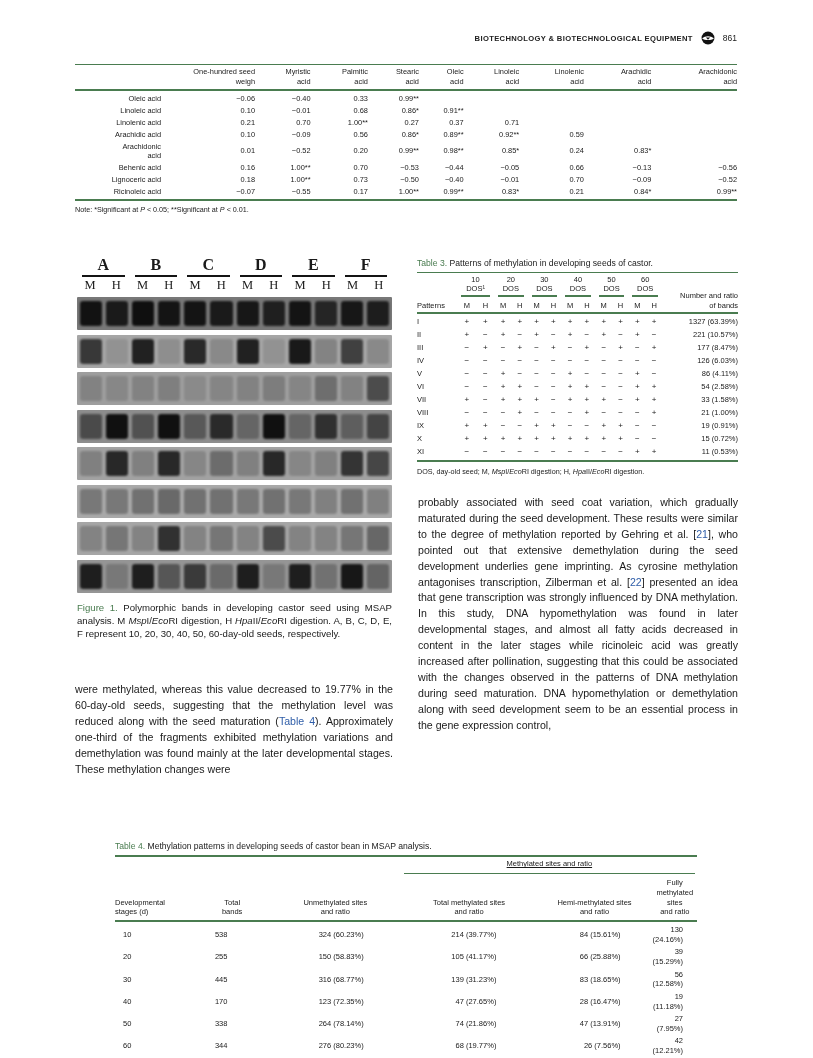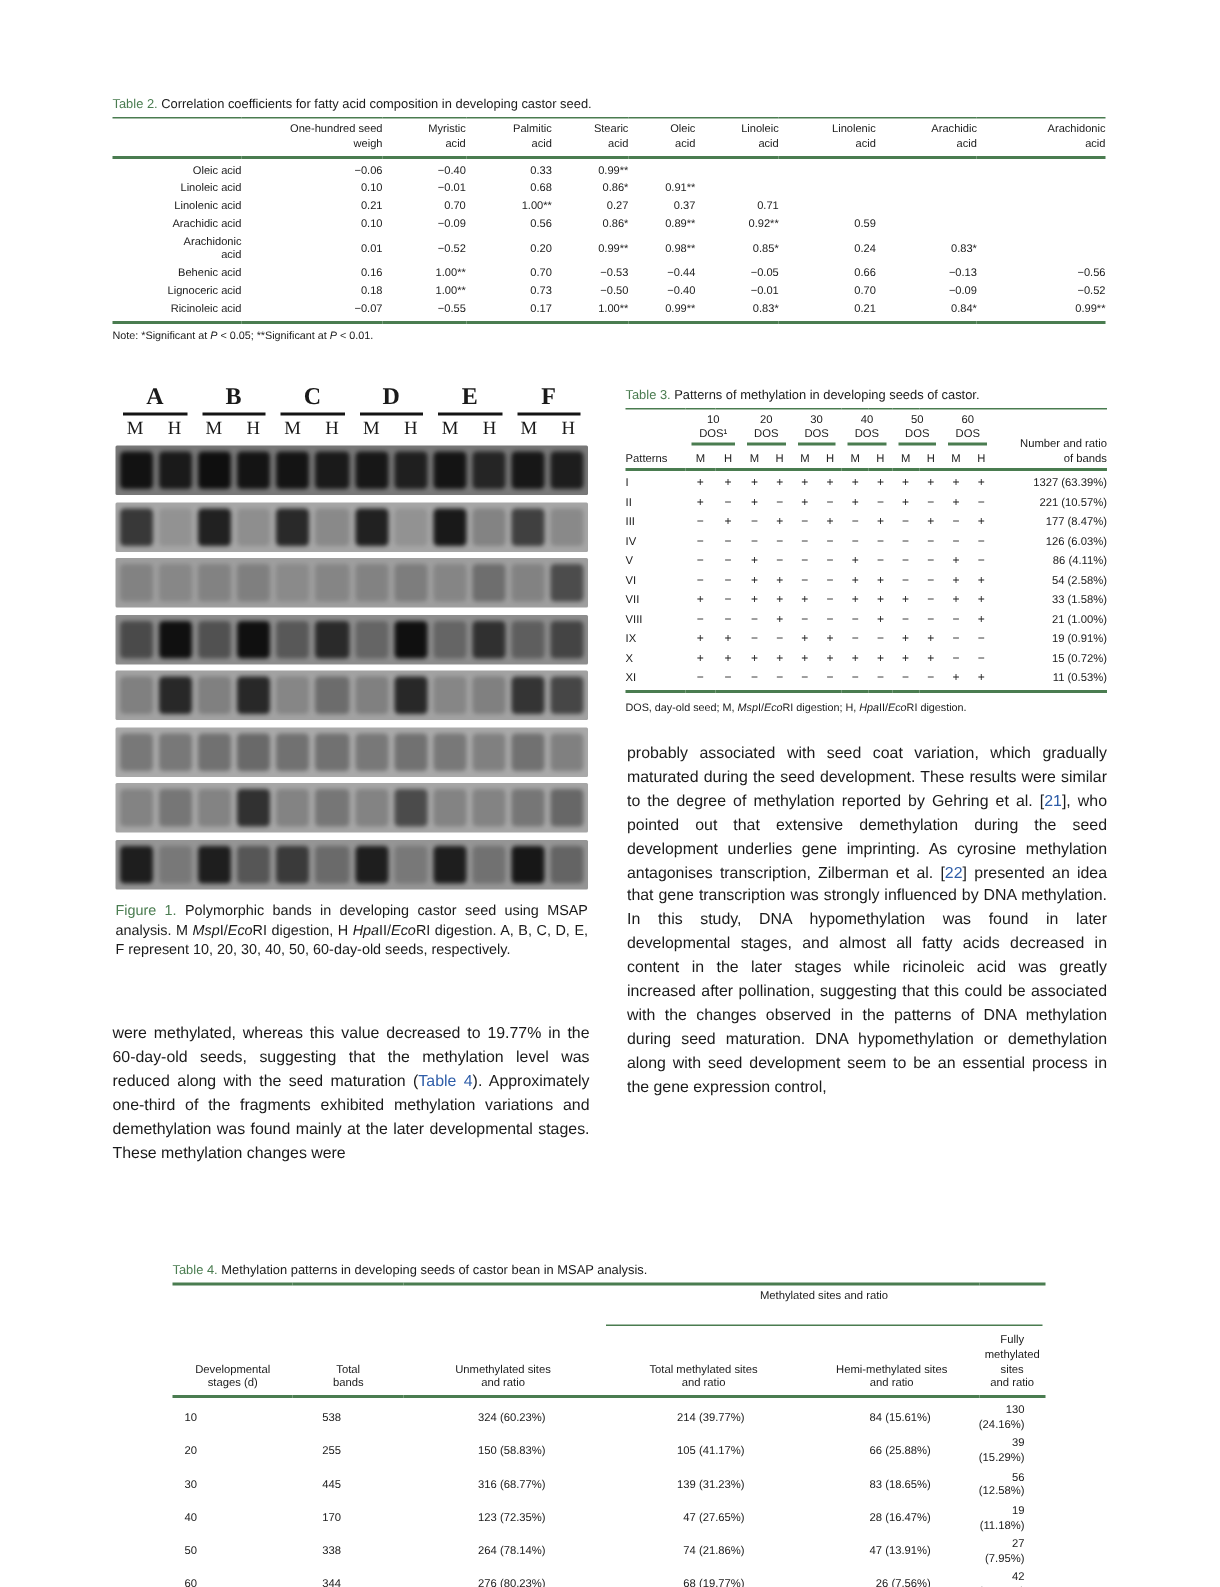--- a/index.html
+++ b/index.html
@@ -69,44 +69,51 @@
   
   #body-right,#body-left{position:absolute;margin:0;font-size:10.6px;line-height:15.9px;text-align:justify;}
   #body-right{left:418px;top:495px;width:320px;}
   #body-left{left:75px;top:682px;width:318px;}
 
   
   #table4{position:absolute;left:115px;top:841px;width:582px;}
   #table4 table{font-size:7.5px;border-top:2px solid var(--green);border-bottom:1.6px solid var(--green);}
   #table4 thead th{vertical-align:bottom;line-height:1.3;padding:2px 0;}
   #table4 th.span-h{text-align:center;}
-  #table4 th.span-h .span-inner{display:block;margin:0 2px;padding-bottom:14px;border-bottom:1.6px solid var(--green);}
+  #table4 th.span-h .span-inner{display:block;margin:0 2px;padding-bottom:4px;border-bottom:1.6px solid var(--green);text-decoration:underline;}
   #table4 thead tr:last-child th{border-bottom:2.2px solid var(--green);text-align:center;padding-bottom:3px;}
-  #table4 thead tr:last-child th:first-child{text-align:center;}
+  #table4 thead tr:last-child th:first-child{text-align:left;}
   #table4 tbody td{padding:1.4px 0;line-height:1.3;}
   #table4 tbody tr:first-child td{padding-top:3px;}
   #table4 tbody tr:last-child td{padding-bottom:3px;}
   #table4 td:nth-child(1){text-align:left;padding-left:8px;width:88px;}
   #table4 td:nth-child(2){text-align:center;padding-right:22px;width:72px;}
   #table4 td:nth-child(3){text-align:right;padding-right:38px;width:128px;}
   #table4 td:nth-child(4){text-align:right;padding-right:40px;width:128px;}
   #table4 td:nth-child(5){text-align:right;padding-right:32px;width:112px;}
   #table4 td:nth-child(6){text-align:right;padding-right:14px;}
 </style>
 </head>
 <body>
 
 <div class="page">
 
+  <div id="pg-header">
+    <span class="journal">BIOTECHNOLOGY &amp; BIOTECHNOLOGICAL EQUIPMENT</span>
+    <span class="logo">
+      <svg width="14" height="14" viewBox="0 0 20 20">
+        <circle cx="10" cy="10" r="9.2" fill="#111"></circle>
+        <path d="M1.6 10.6 C6 6.4 14 6.4 18.4 10.6 C14 13.6 6 13.6 1.6 10.6 Z" fill="#fff"></path>
+        <path d="M7 9.2 L13 9.2 L10 12.6 Z" fill="#111"></path>
+      </svg>
+    </span>
+    <span class="pnum">861</span>
+  </div>
 
   <section id="table2">
-    <div class="tbl-title">
-      <span class="grn">Table 2.</span>
-      <span>Correlation coefficients for fatty acid composition in developing castor seed.</span>
-    </div>
     <table>
       <thead id="t2head">
           <tr>
             <th>
               <div></div>
             </th>
             <th>
               <div>One-hundred seed</div>
               <div>weigh</div>
             </th>

